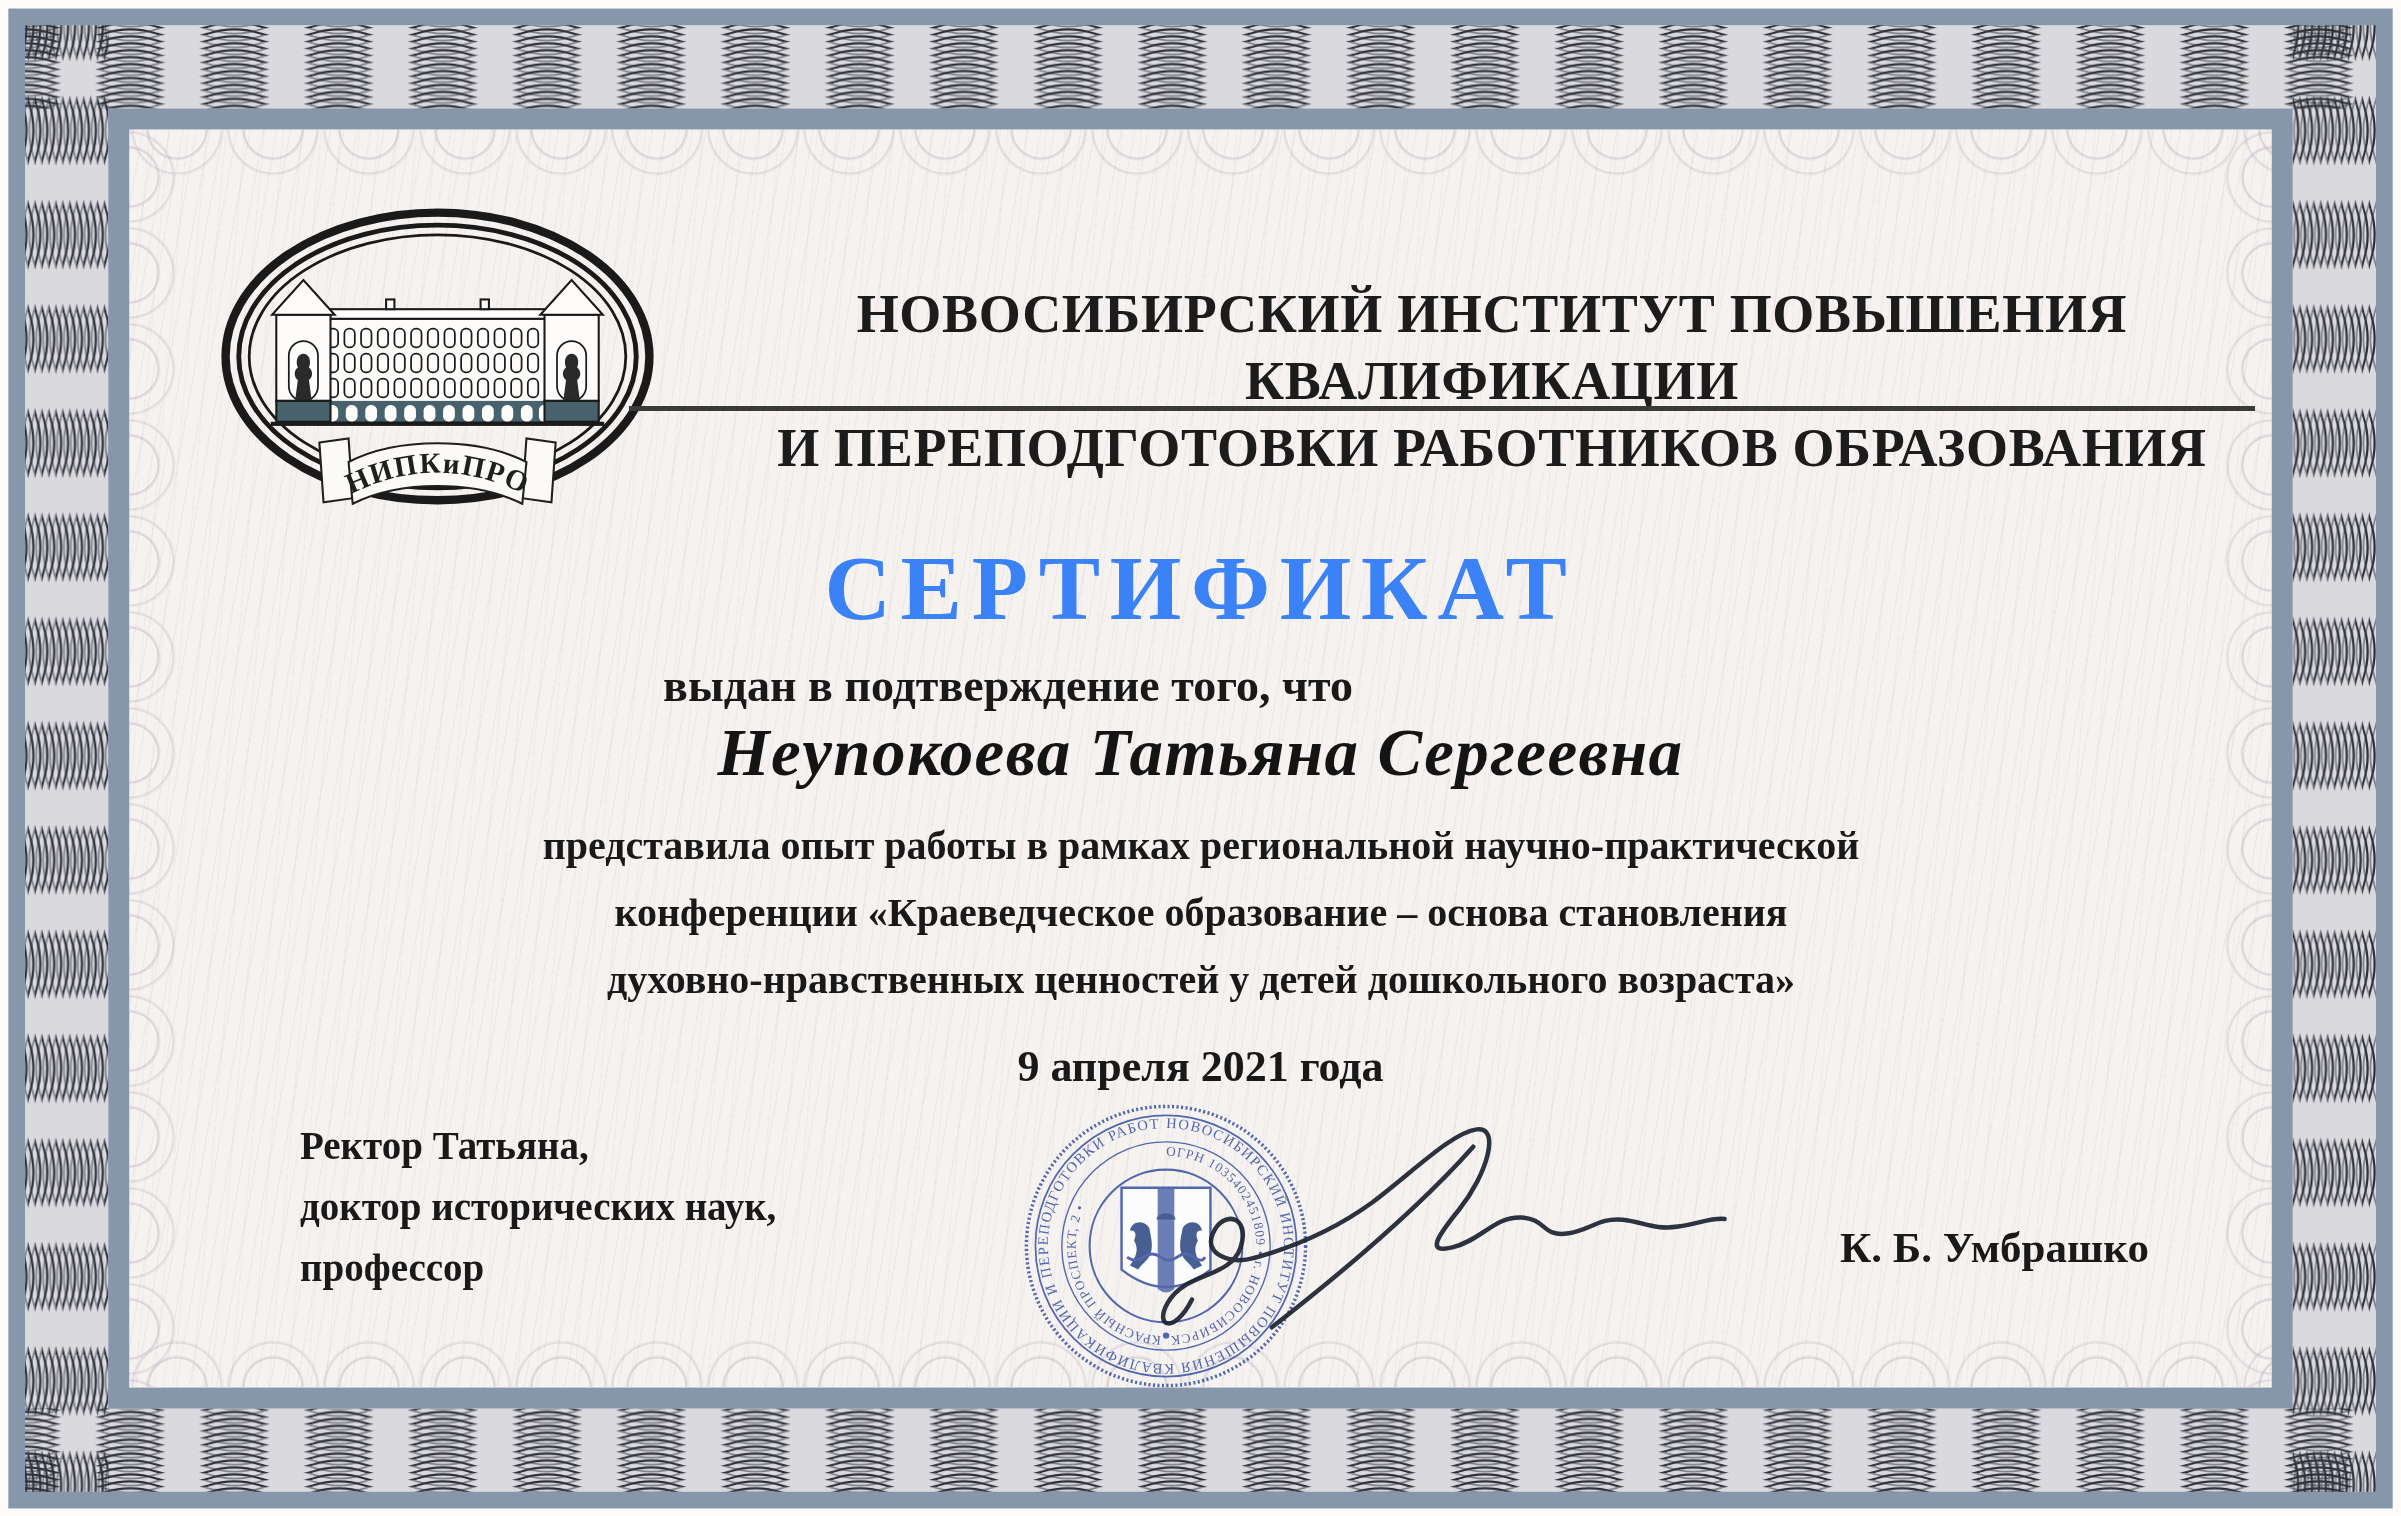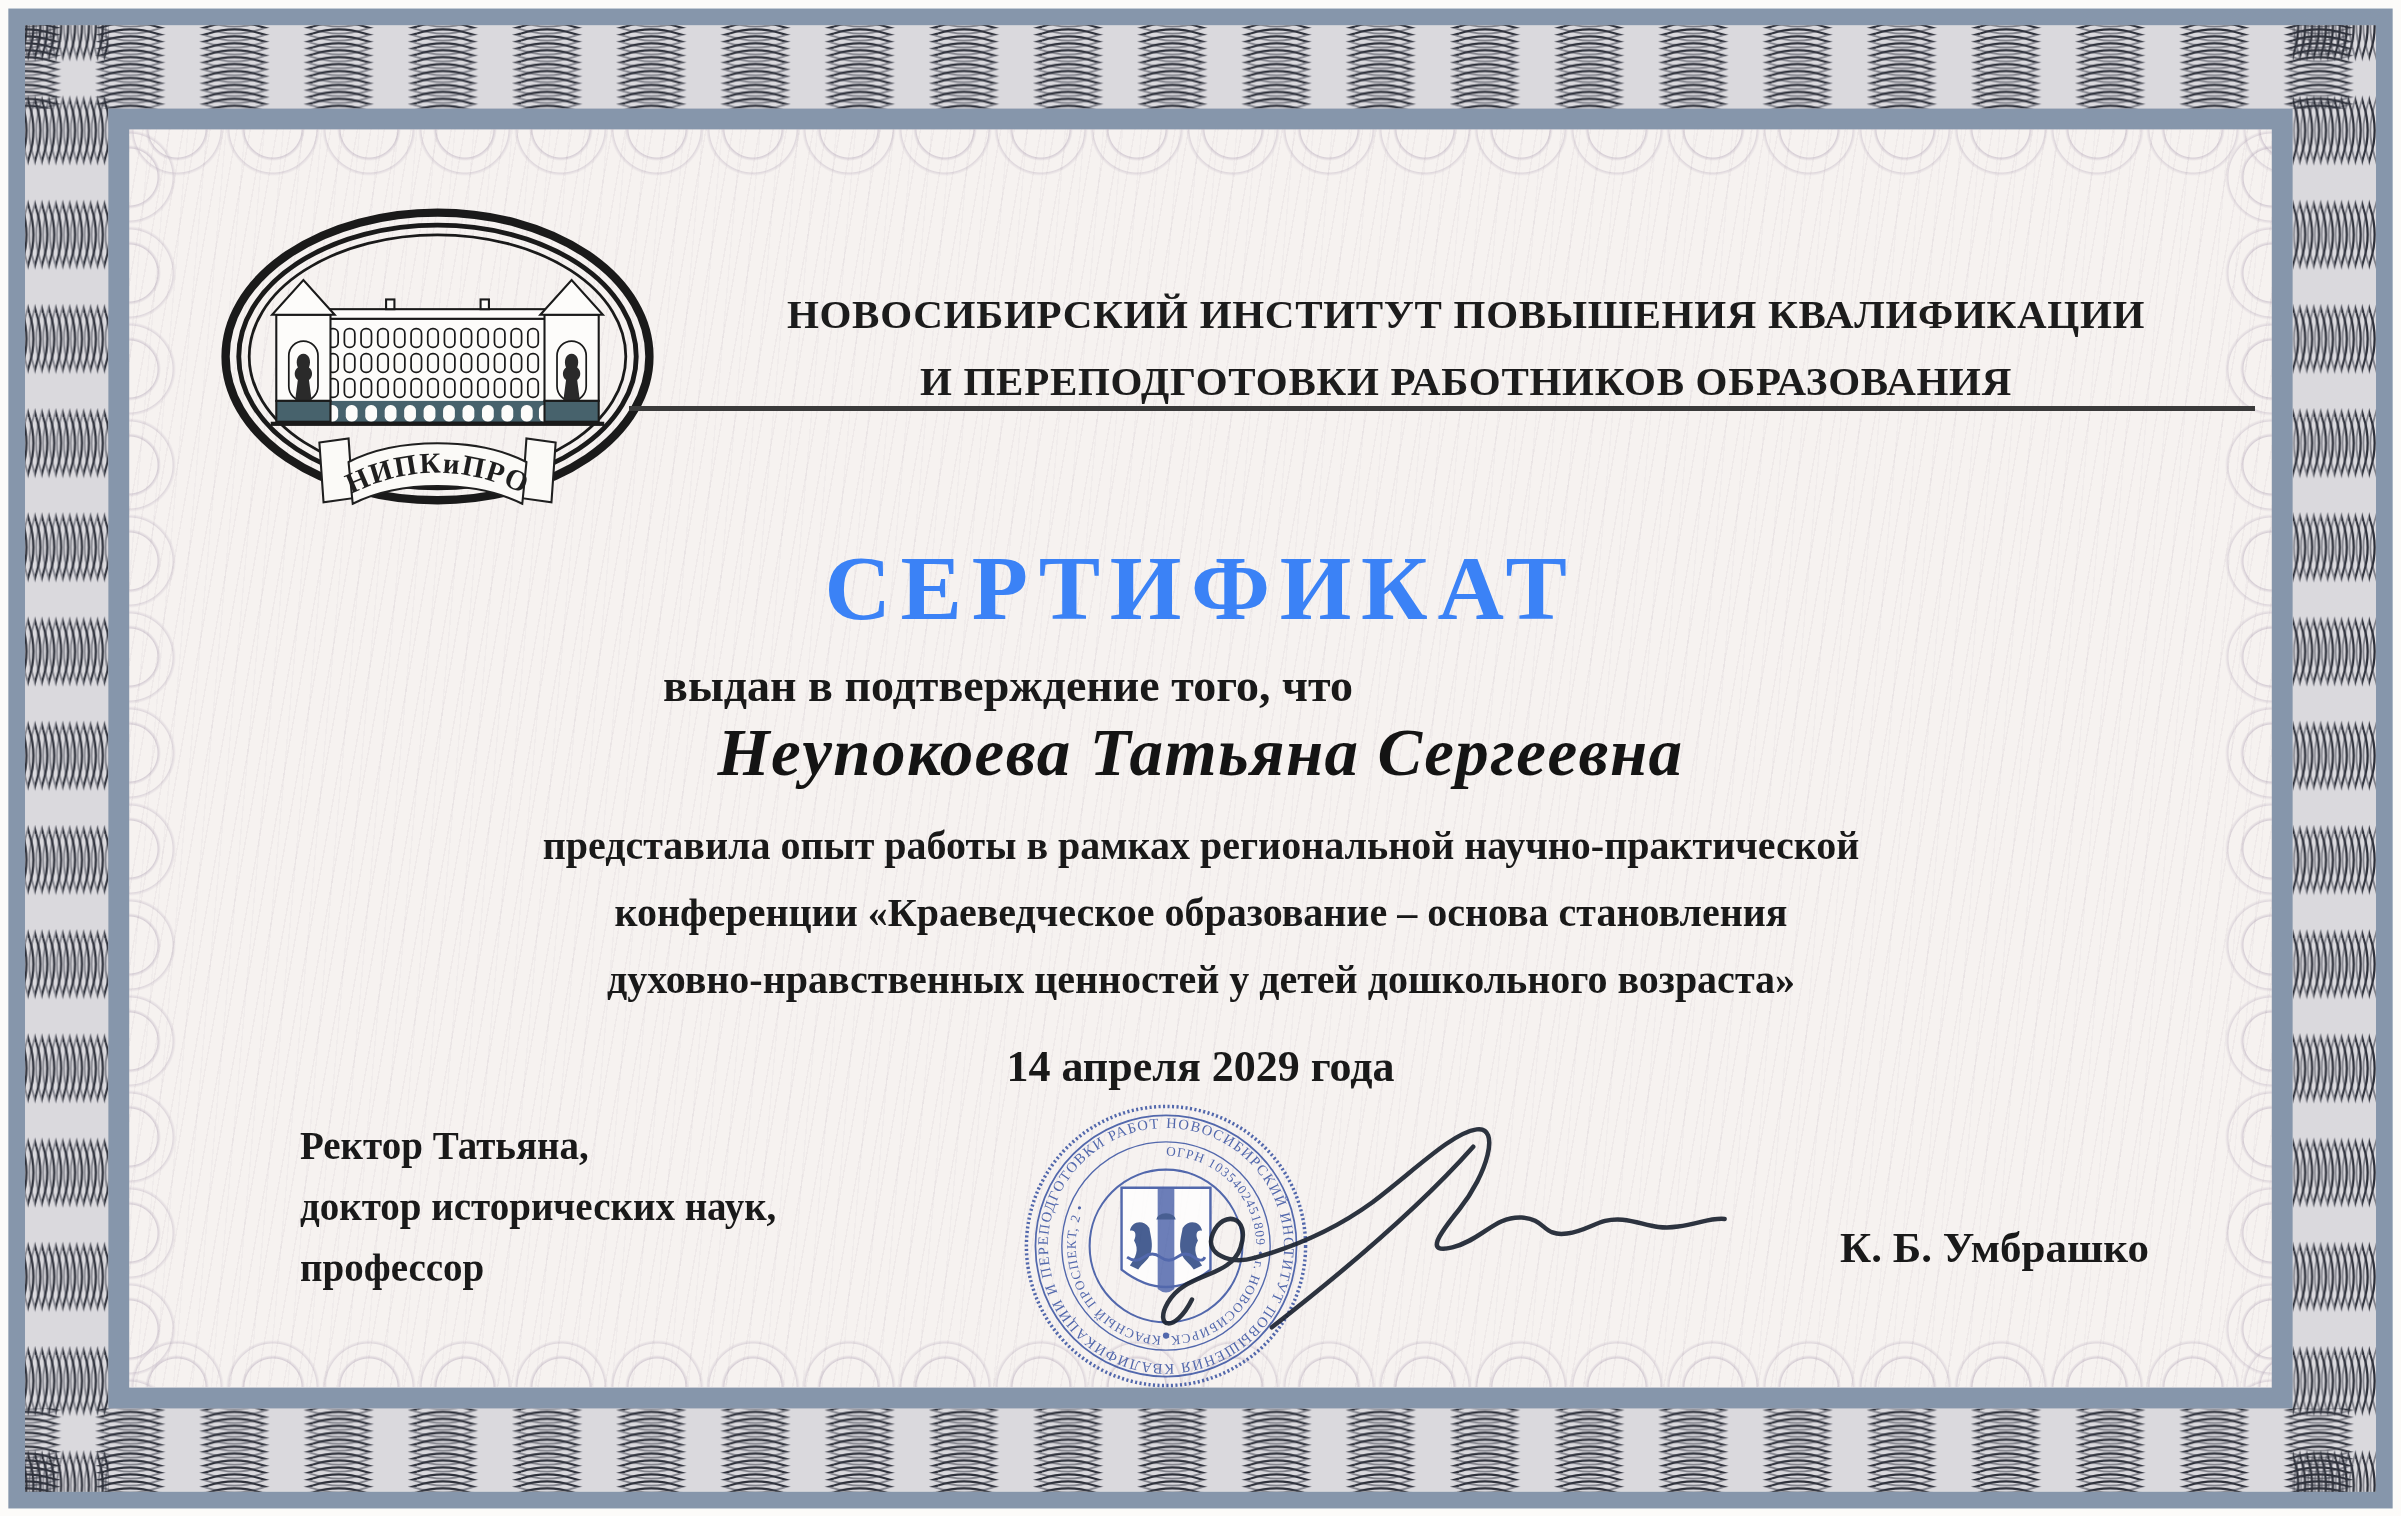--- a/index.html
+++ b/index.html
@@ -26,21 +26,21 @@
     background-size:96px 69px;background-repeat:repeat-x;}
   #lace-l{left:129px;top:129px;width:69px;height:1258px;
     background:radial-gradient(circle at 0px 50%, rgba(186,174,190,0) 28px, rgba(186,174,190,.5) 29px, rgba(186,174,190,0) 32px),
                radial-gradient(circle at 0px 50%, rgba(186,174,190,0) 43px, rgba(186,174,190,.38) 44px, rgba(186,174,190,0) 47px);
     background-size:69px 96px;background-repeat:repeat-y;}
   #lace-r{left:2203px;top:129px;width:69px;height:1258px;
     background:radial-gradient(circle at 69px 50%, rgba(186,174,190,0) 28px, rgba(186,174,190,.5) 29px, rgba(186,174,190,0) 32px),
                radial-gradient(circle at 69px 50%, rgba(186,174,190,0) 43px, rgba(186,174,190,.38) 44px, rgba(186,174,190,0) 47px);
     background-size:69px 96px;background-repeat:repeat-y;}
 
-  #org-name{left:667px;top:281px;width:1598px;font-size:41px;line-height:67px;
+  #org-name{left:693px;top:281px;width:1598px;font-size:54px;line-height:67px;
     font-weight:bold;letter-spacing:0.7px;color:#1c1c1c;}
   #rule{left:629px;top:406px;width:1626px;height:4.9px;background:#3a3a3a;}
   #contact{left:1042px;top:431px;width:1213px;font-size:31px;line-height:44px;
     font-weight:bold;text-align:right;color:#222;}
   #doc-title{left:129px;top:535px;width:2143px;font-size:92px;font-weight:bold;
     letter-spacing:9.7px;color:#3b82f6;}
   #doc-subtitle{left:129px;top:659px;width:1758px;font-size:46px;font-weight:bold;}
   #recipient{left:129px;top:714px;width:2143px;font-size:67px;font-style:italic;
     font-weight:bold;letter-spacing:1.4px;color:#141414;}
   #body-text{left:199px;top:812px;width:2004px;font-size:40px;line-height:67px;font-weight:bold;}
@@ -207,21 +207,21 @@
   </div>
 
   <div id="doc-title" class="abs ctext">СЕРТИФИКАТ</div>
   <div id="doc-subtitle" class="abs ctext">выдан в подтверждение того, что</div>
   <div id="recipient" class="abs ctext">Неупокоева Татьяна Сергеевна</div>
   <div id="body-text" class="abs ctext">
     <div>представила опыт работы в рамках региональной научно-практической</div>
     <div>конференции «Краеведческое образование – основа становления</div>
     <div>духовно-нравственных ценностей у детей дошкольного возраста»</div>
   </div>
-  <div id="doc-date" class="abs ctext">14 апреля 2029 года</div>
+  <div id="doc-date" class="abs ctext">9 апреля 2021 года</div>
 
   <div id="sig-position" class="abs">
     <div>Ректор Татьяна,</div>
     <div>доктор исторических наук,</div>
     <div>профессор</div>
   </div>
   <div id="signer-name" class="abs ctext">К. Б. Умбрашко</div>
 
   <svg class="abs" style="left:1016px;top:1096px;" width="300" height="300" viewBox="0 0 432 432">
     <g opacity="0.82" style="filter:blur(1px)">

